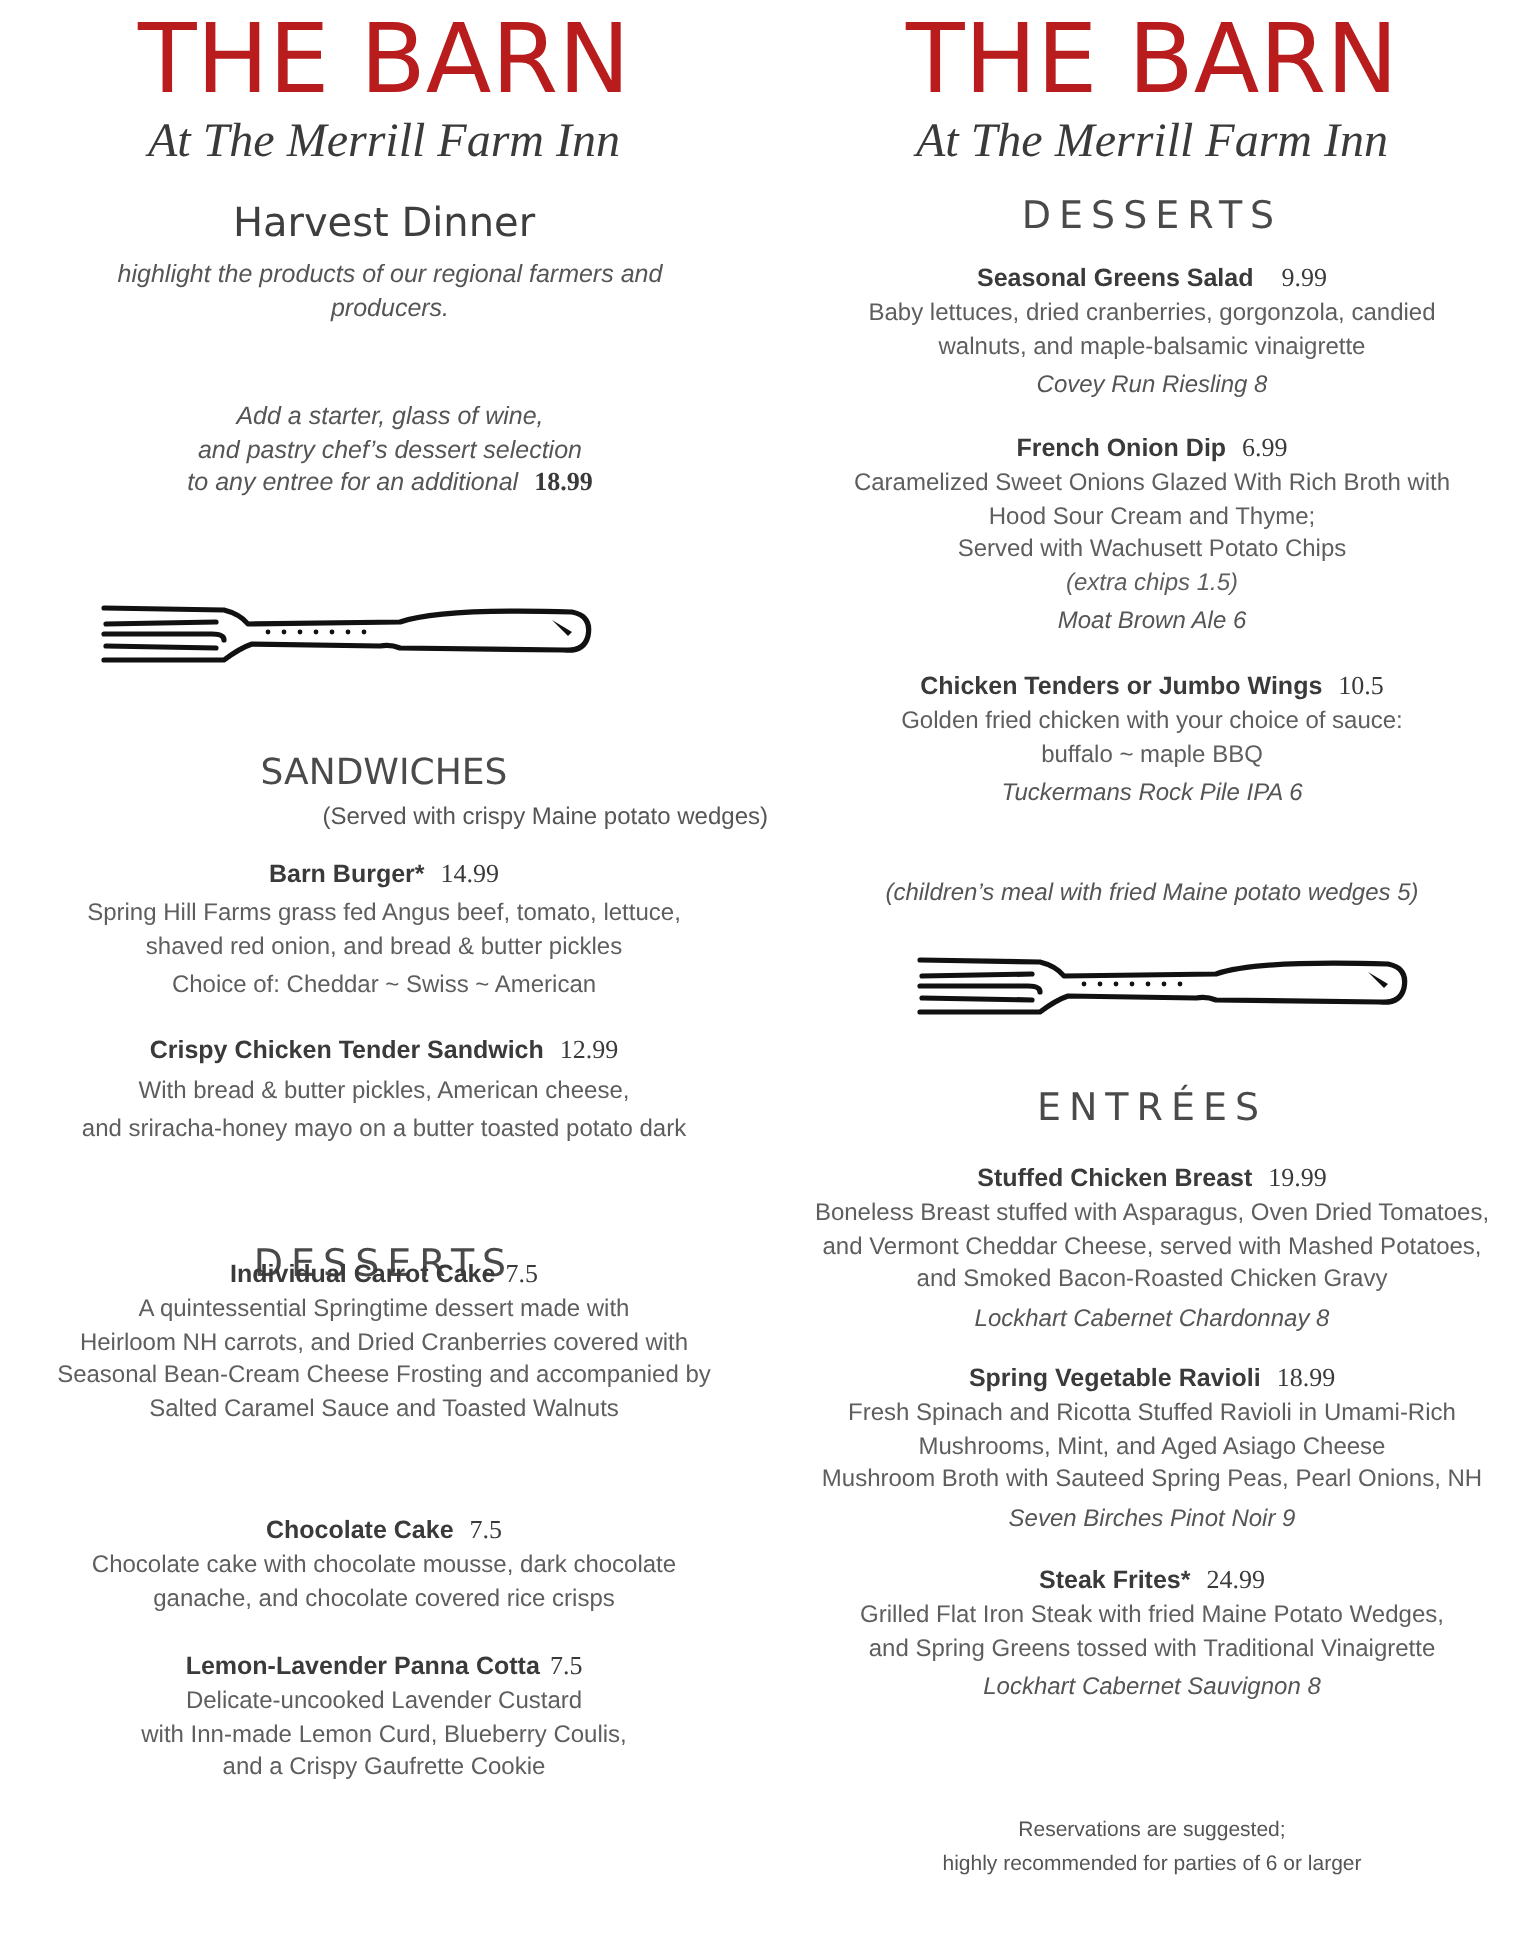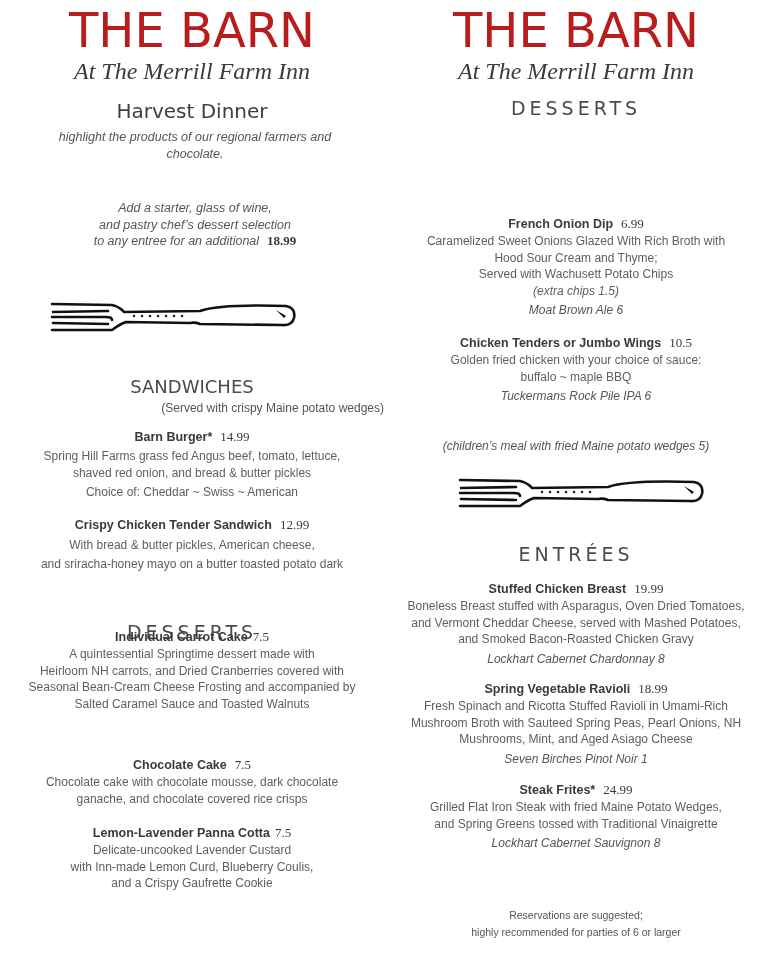--- a/index.html
+++ b/index.html
@@ -24,21 +24,21 @@
 </head>
 <body>
 
 <div class="col col-left" style="height:974px;">
   <div class="abs title" style="top:8px;">THE BARN</div>
   <div class="abs subtitle" style="top:59px;">At The Merrill Farm Inn</div>
 
   <div class="abs h-plain" style="top:96px;">Harvest Dinner</div>
   <div class="abs intro" style="top:129px; left:6px;">
     <div>highlight the products of our regional farmers and</div>
-    <div>chocolate.</div>
+    <div>producers.</div>
   </div>
   <div class="abs intro" style="top:200px; left:6px;">
     <div>Add a starter, glass of wine,</div>
     <div>and pastry chef’s dessert selection</div>
     <div><span>to any entree for an additional</span><span class="price" style="font-style:normal; font-weight:bold;">18.99</span></div>
   </div>
 
   <svg class="fork" style="left:50px; top:298px;" width="250" height="36" viewBox="0 0 250 36">
     <g fill="none" stroke="#111" stroke-width="2.6" stroke-linejoin="round" stroke-linecap="round">
       <path d="M2 6 L62 7 Q70 9 74 14 L150 13 Q170 6 236 8 Q246 10 244 20 Q242 28 232 27 L150 26 Q145 24 140 25 L76 24 Q70 26 62 32 L2 32"></path>
@@ -107,20 +107,28 @@
     </div>
   </div>
 </div>
 
 <div class="col col-right" style="height:974px;">
   <div class="abs title" style="top:8px;">THE BARN</div>
   <div class="abs subtitle" style="top:59px;">At The Merrill Farm Inn</div>
 
   <div class="abs h-serif-caps" style="top:96px;">DESSERTS</div>
 
+  <div class="abs" style="top:130px;">
+    <div class="item-name"><span>Seasonal Greens Salad</span><span class="price" style="margin-left:14px;">9.99</span></div>
+    <div class="desc">
+      <div>Baby lettuces, dried cranberries, gorgonzola, candied</div>
+      <div>walnuts, and maple-balsamic vinaigrette</div>
+    </div>
+    <div class="pair" style="margin-top:2px;">Covey Run Riesling 8</div>
+  </div>
 
   <div class="abs" style="top:215px;">
     <div class="item-name"><span>French Onion Dip</span><span class="price">6.99</span></div>
     <div class="desc">
       <div>Caramelized Sweet Onions Glazed With Rich Broth with</div>
       <div>Hood Sour Cream and Thyme;</div>
       <div>Served with Wachusett Potato Chips</div>
     </div>
     <div class="desc" style="font-style:italic;">(extra chips   1.5)</div>
     <div class="pair" style="margin-top:2px;">Moat Brown Ale 6</div>
@@ -164,24 +172,24 @@
       <div>and Vermont Cheddar Cheese, served with Mashed Potatoes,</div>
       <div>and Smoked Bacon-Roasted Chicken Gravy</div>
     </div>
     <div class="pair" style="margin-top:2px;">Lockhart Cabernet Chardonnay 8</div>
   </div>
 
   <div class="abs" style="top:680px;">
     <div class="item-name"><span>Spring Vegetable Ravioli</span><span class="price">18.99</span></div>
     <div class="desc">
       <div>Fresh Spinach and Ricotta Stuffed Ravioli in Umami-Rich</div>
+      <div>Mushrooms, Mint, and Aged Asiago Cheese</div>
       <div>Mushroom Broth with Sauteed Spring Peas, Pearl Onions, NH</div>
-      <div>Mushrooms, Mint, and Aged Asiago Cheese</div>
-    </div>
-    <div class="pair" style="margin-top:2px;">Seven Birches Pinot Noir 1</div>
+    </div>
+    <div class="pair" style="margin-top:2px;">Seven Birches Pinot Noir 9</div>
   </div>
 
   <div class="abs" style="top:781px;">
     <div class="item-name"><span>Steak Frites*</span><span class="price">24.99</span></div>
     <div class="desc">
       <div>Grilled Flat Iron Steak with fried Maine Potato Wedges,</div>
       <div>and Spring Greens tossed with Traditional Vinaigrette</div>
     </div>
     <div class="pair" style="margin-top:2px;text-align:center;">Lockhart Cabernet Sauvignon 8</div>
   </div>

